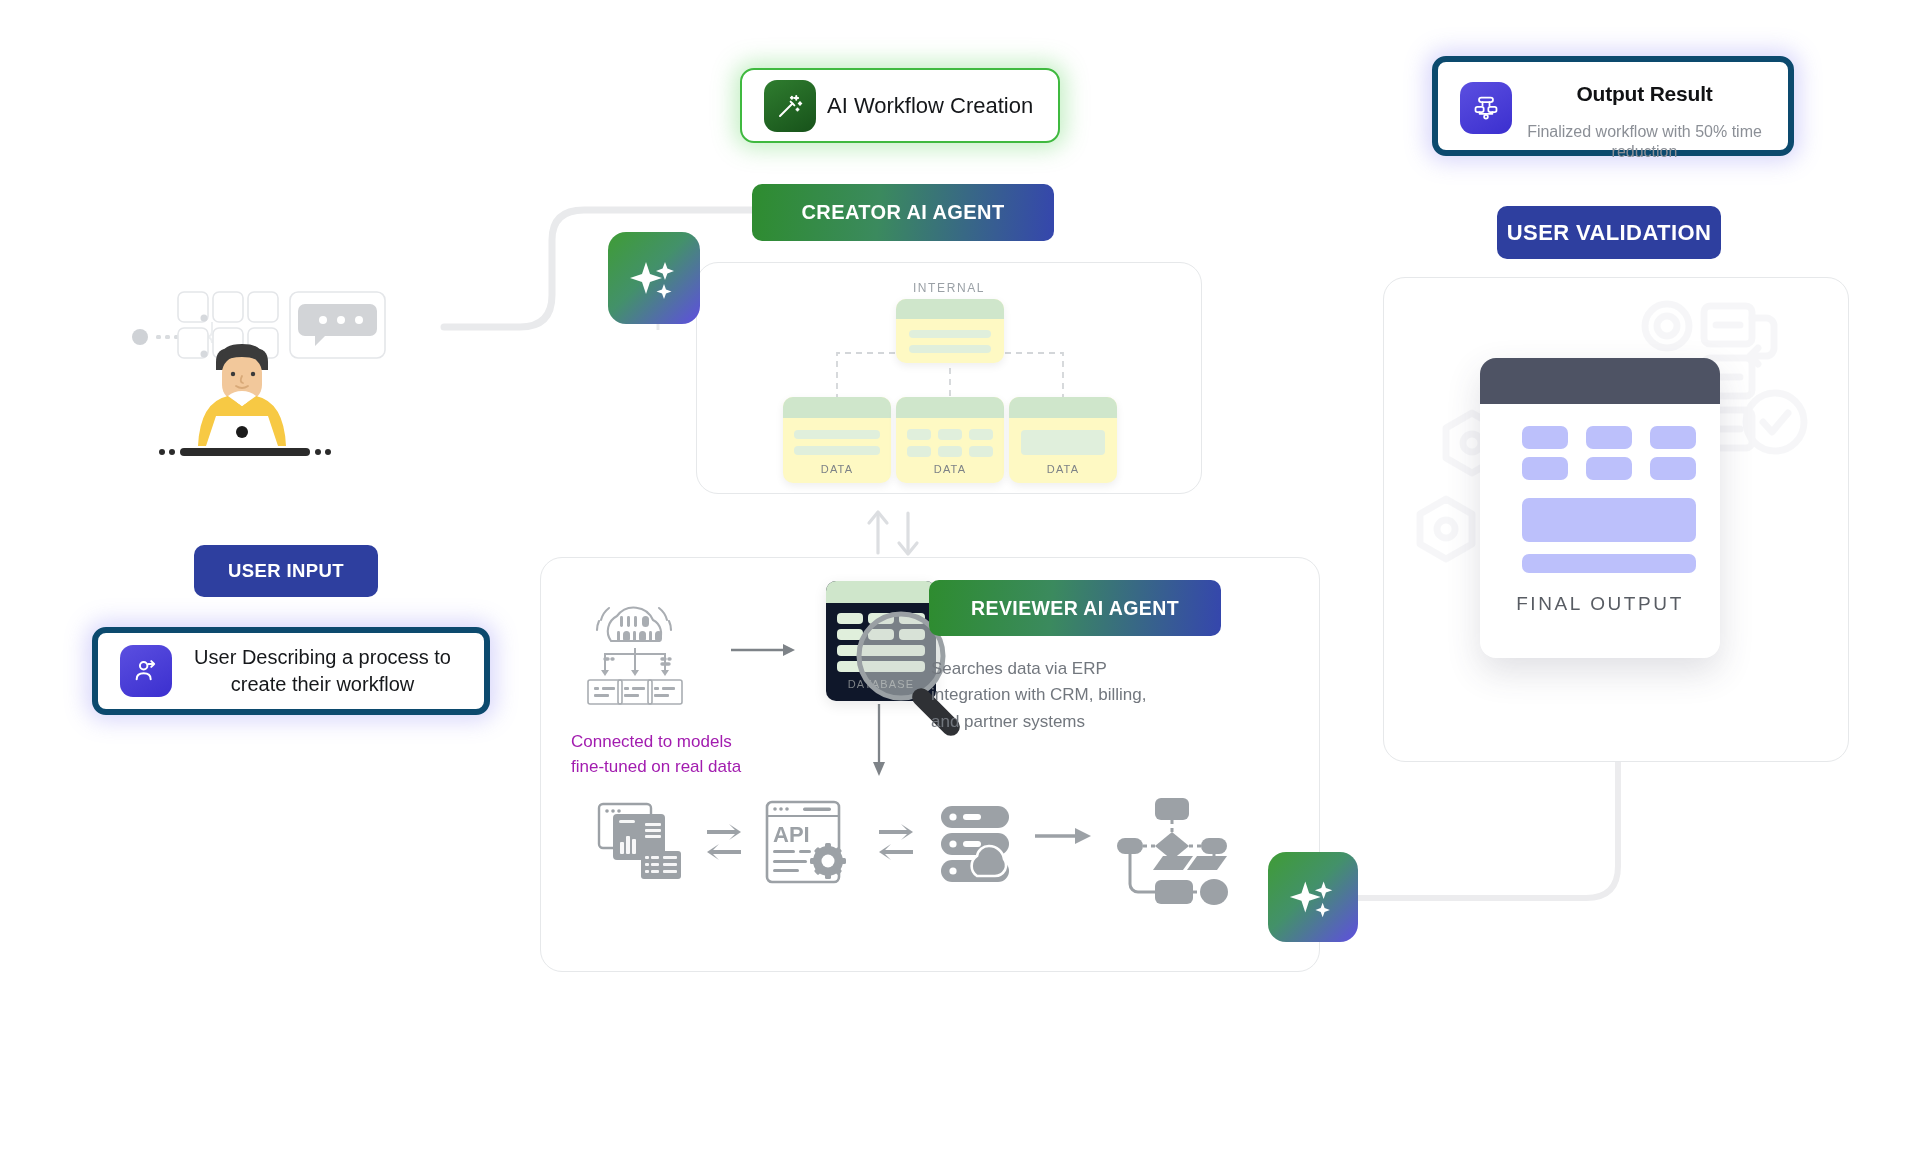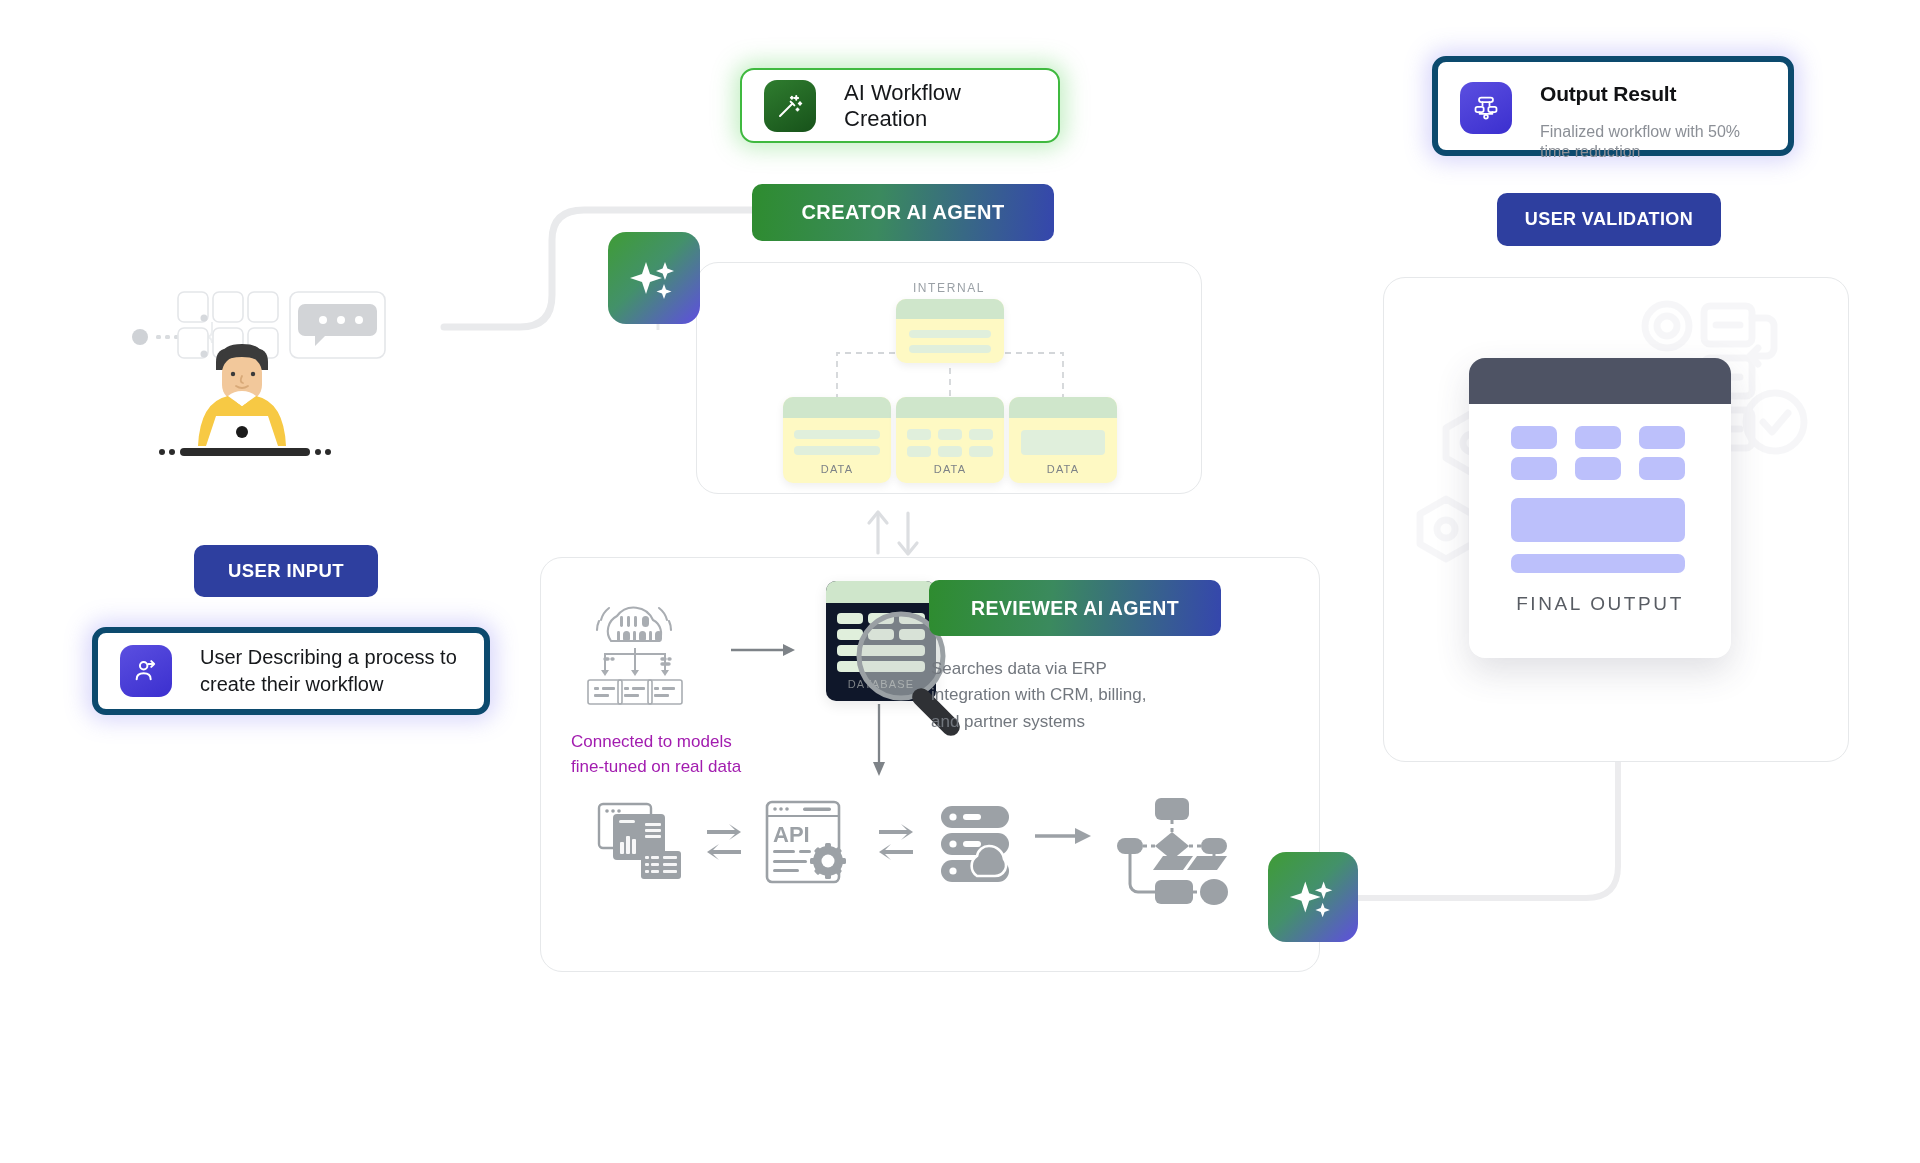--- a/index.html
+++ b/index.html
@@ -12,22 +12,23 @@
   #stage { position: relative; width: 1920px; height: 1163px; }
 
   .abs { position: absolute; }
 
   
   .glow-card {
     background: #fff;
     border-radius: 14px;
     display: flex;
     align-items: center;
-    gap: 28px;
+    gap: 11px;
     padding: 17px 22px;
+    text-align: center;
   }
   .glow-green {
     border: 2px solid #3fb93f;
     box-shadow: 0 0 22px 6px rgba(90, 210, 90, .35);
   }
   .glow-violet {
     border: 6px solid #0c4a6e;
     box-shadow: 0 0 22px 6px rgba(120, 110, 240, .28);
   }
   .card-title {
@@ -179,21 +180,21 @@
     <div>
       <div class="card-title">Output Result</div>
       <div class="card-sub">Finalized workflow with 50% time reduction</div>
     </div>
   </div>
 
   <div class="pill pill-gradient abs" style="left:752px; top:184px; width:302px; height:57px; font-size:20px;">
     <span>CREATOR AI AGENT</span>
   </div>
 
-  <div class="pill pill-solid abs" style="left:1497px; top:193px; width:224px; height:53px; font-size:18px;">
+  <div class="pill pill-solid abs" style="left:1497px; top:206px; width:224px; height:53px; font-size:22px;">
     <span>USER VALIDATION</span>
   </div>
 
   <svg class="abs" style="left:130px; top:290px;" width="330" height="230">
 
     <circle cx="10" cy="47" r="8" fill="#cfd2d6"></circle>
     <g fill="#d9dcdf">
       <rect x="26" y="45" width="5" height="4" rx="1.5"></rect>
       <rect x="35" y="45" width="5" height="4" rx="1.5"></rect>
       <rect x="44" y="45" width="5" height="4" rx="1.5"></rect>
@@ -543,21 +544,21 @@
         <circle cx="391" cy="144" r="29"></circle>
         <path d="M 379 144 l 9 10 16 -19"></path>
         <path d="M 62 150 l 26 -15 26 15 v 30 l -26 15 -26 -15 z"></path>
         <circle cx="88" cy="165" r="9"></circle>
         <path d="M 36 236 l 26 -15 26 15 v 30 l -26 15 -26 -15 z"></path>
         <circle cx="62" cy="251" r="9"></circle>
         <path d="M 108 292 l 26 -15 26 15 v 30 l -26 15 -26 -15 z"></path>
       </g>
     </svg>
 
-    <div class="fo-window" style="left:85px; top:80px; width:262px; height:300px;">
+    <div class="fo-window" style="left:96px; top:80px; width:240px; height:300px;">
       <div class="fo-titlebar"></div>
       <div class="fo-block" style="left:42px; top:68px;  width:46px; height:23px;"></div>
       <div class="fo-block" style="left:106px; top:68px; width:46px; height:23px;"></div>
       <div class="fo-block" style="left:170px; top:68px; width:46px; height:23px;"></div>
       <div class="fo-block" style="left:42px; top:99px;  width:46px; height:23px;"></div>
       <div class="fo-block" style="left:106px; top:99px; width:46px; height:23px;"></div>
       <div class="fo-block" style="left:170px; top:99px; width:46px; height:23px;"></div>
       <div class="fo-block" style="left:42px; top:140px; width:174px; height:44px;"></div>
       <div class="fo-block" style="left:42px; top:196px; width:174px; height:19px;"></div>
       <div class="fo-label" style="left:0; top:235px;">FINAL OUTPUT</div>

